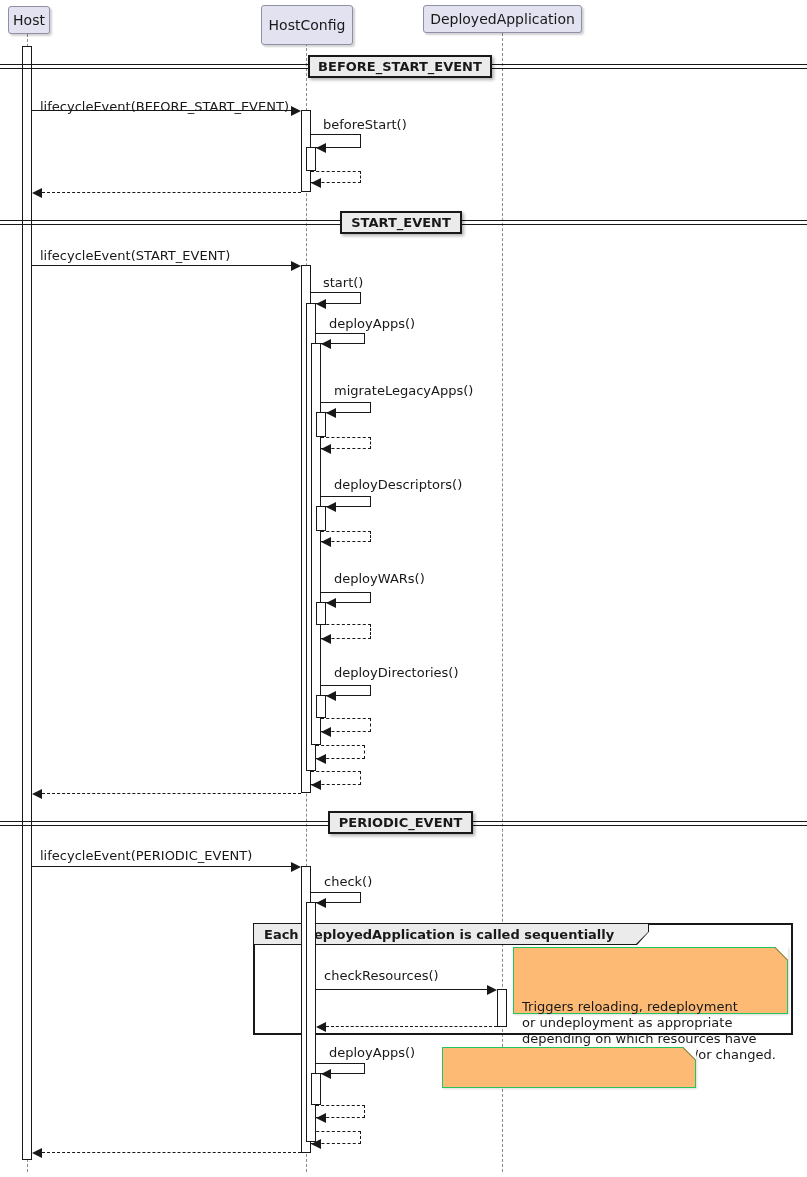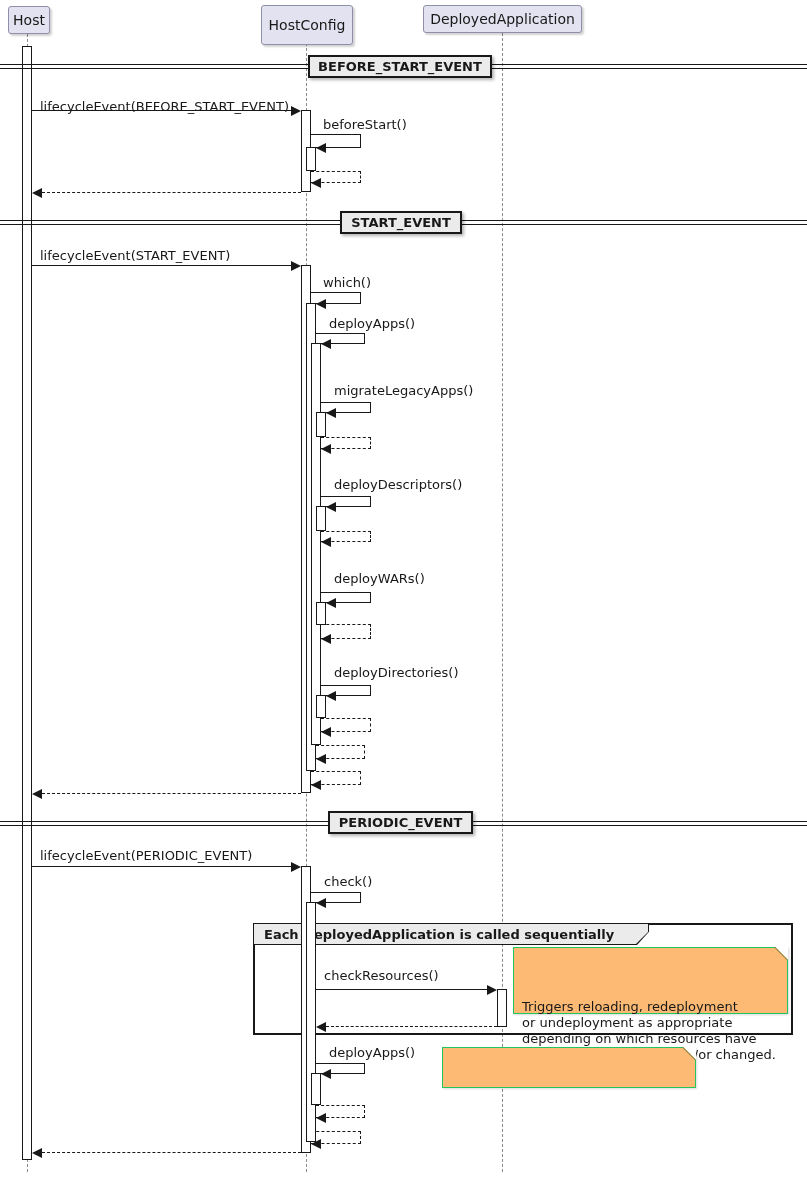--- a/index.html
+++ b/index.html
@@ -153,21 +153,21 @@
   <div class="ah-r" style="left:487px;top:985px;"></div>
   <div class="ah-l" style="left:316px;top:1022px;"></div>
   <div class="ah-l" style="left:321px;top:1069px;"></div>
   <div class="ah-l" style="left:316px;top:1113px;"></div>
   <div class="ah-l" style="left:311px;top:1139px;"></div>
   <div class="ah-l" style="left:32px;top:1148px;"></div>
 
   <div class="lbl" style="left:40px;top:100px;">lifecycleEvent(BEFORE_START_EVENT)</div>
   <div class="lbl" style="left:323px;top:118px;">beforeStart()</div>
   <div class="lbl" style="left:40px;top:249px;">lifecycleEvent(START_EVENT)</div>
-  <div class="lbl" style="left:323px;top:276px;">which()</div>
+  <div class="lbl" style="left:323px;top:276px;">start()</div>
   <div class="lbl" style="left:329px;top:317px;">deployApps()</div>
   <div class="lbl" style="left:334px;top:384px;">migrateLegacyApps()</div>
   <div class="lbl" style="left:334px;top:478px;">deployDescriptors()</div>
   <div class="lbl" style="left:334px;top:572px;">deployWARs()</div>
   <div class="lbl" style="left:334px;top:666px;">deployDirectories()</div>
   <div class="lbl" style="left:40px;top:849px;">lifecycleEvent(PERIODIC_EVENT)</div>
   <div class="lbl" style="left:324px;top:875px;">check()</div>
   <div class="lbl" style="left:324px;top:969px;">checkResources()</div>
   <div class="lbl" style="left:329px;top:1046px;">deployApps()</div>
 

